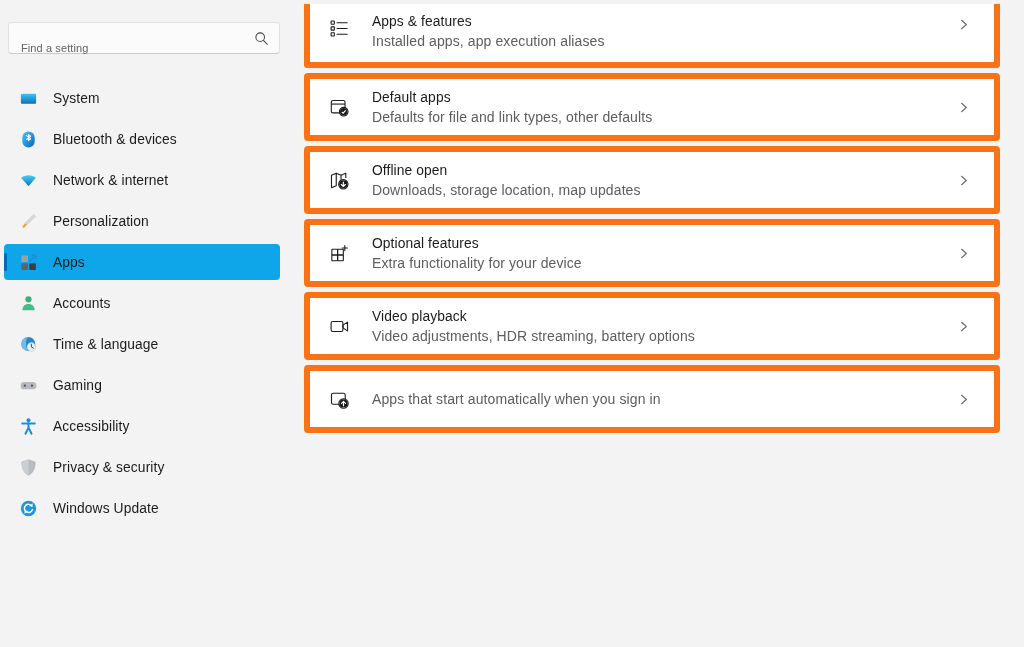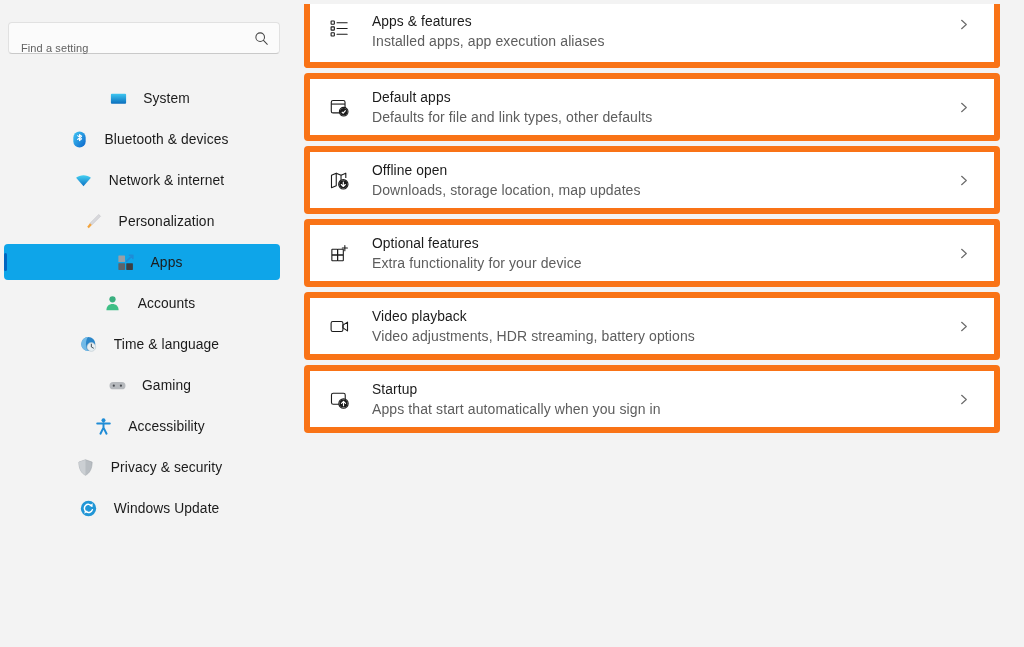--- a/index.html
+++ b/index.html
@@ -79,21 +79,20 @@
 
   .nav-item {
     position: relative;
     height: 36px;
     display: flex;
     align-items: center;
     border-radius: 4px;
     padding-left: 14px;
     margin-bottom: 5px;
     cursor: default;
-    justify-content: center;
   }
 
   .nav-item.selected {
     background: #0ea5e9;
   }
 
   .nav-item.selected::before {
     content: "";
     position: absolute;
     left: 0px;
@@ -469,21 +468,20 @@
       <div class="card">
         <span class="card-icon">
           <svg width="21" height="21" viewBox="0 0 22 22" fill="none" stroke="#1b1b1b" stroke-width="1.15">
             <path d="M17 12.2 L17 6.2 C17 5.2 16.2 4.4 15.2 4.4 L4.4 4.4 C3.4 4.4 2.6 5.2 2.6 6.2 L2.6 14.2 C2.6 15.2 3.4 16 4.4 16 L11.2 16" stroke-linecap="round"></path>
             <circle cx="15.2" cy="15.2" r="4.9" fill="#ffffff"></circle>
             <circle cx="15.2" cy="15.2" r="4.3" fill="#1b1b1b" stroke="none"></circle>
             <path d="M15.2 17.5 L15.2 12.9 M13.1 15 L15.2 12.9 L17.3 15" stroke="#ffffff" stroke-width="1.2" stroke-linecap="round" stroke-linejoin="round"></path>
           </svg>
         </span>
         <div class="card-text">
-          <div class="card-title">Startup</div>
           <div class="card-sub">Apps that start automatically when you sign in</div>
         </div>
         <span class="chevron">
           <svg width="13" height="13" viewBox="0 0 14 14" fill="none" stroke="currentColor" stroke-width="1.3" stroke-linecap="round" stroke-linejoin="round">
             <polyline points="5,2.5 10,7 5,11.5"></polyline>
           </svg>
         </span>
       </div>
 
     </div>

